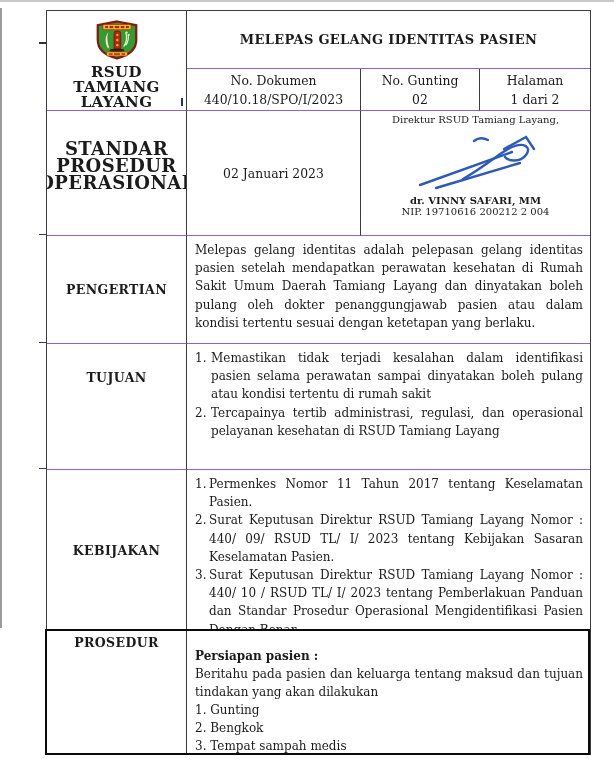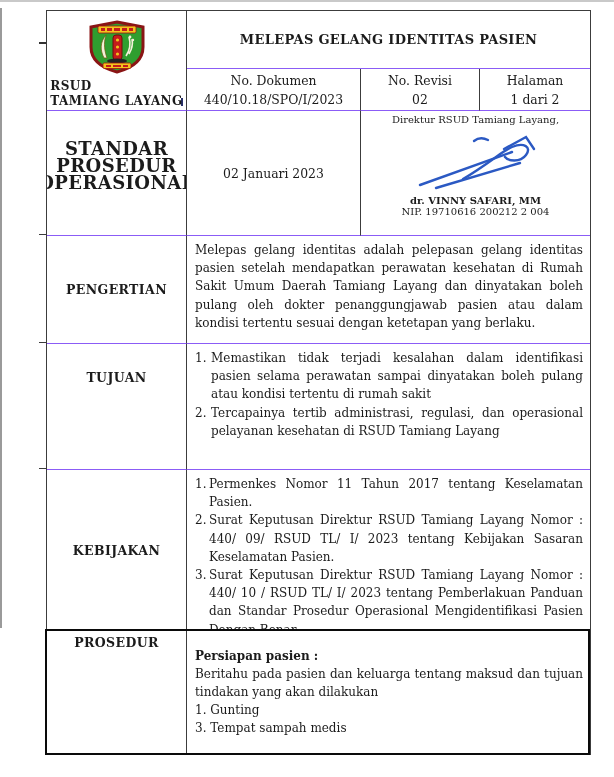--- a/index.html
+++ b/index.html
@@ -18,21 +18,21 @@
   .tbl{position:absolute;left:46px;top:10px;width:543px;height:743px;
        display:grid;border:1px solid #3c3c3c;
        grid-template-columns:140px 174px 119px 110px;
        grid-template-rows:58px 42px 125px 108px 126px 161px 123px;}
   .cell{box-sizing:border-box;overflow:hidden;}
   .br{border-right:1px solid #3c3c3c;}
   .bb{border-bottom:1px solid #8b5cf6;}
   .center{display:flex;align-items:center;justify-content:center;text-align:center;}
 
   .logo-cell{grid-column:1;grid-row:1/3;display:flex;flex-direction:column;align-items:center;}
-  .org-name{font-weight:bold;font-size:12px;line-height:15px;letter-spacing:0.4px;margin-top:5px;}
+  .org-name{font-weight:bold;font-size:15px;line-height:15px;letter-spacing:0.4px;text-align:center;margin-top:5px;}
 
   .title-cell{grid-column:2/5;grid-row:1;font-weight:bold;font-size:13px;letter-spacing:0.3px;}
   .hdr2{font-size:12.4px;line-height:19px;flex-direction:column;}
 
   .sop-cell{grid-column:1;grid-row:3;font-weight:bold;font-size:18px;line-height:17px;letter-spacing:0.4px;}
   .sop-inner{margin-top:-16px;}
   .date-cell{grid-column:2;grid-row:3;font-size:12.4px;}
   .sign-cell{grid-column:3/5;grid-row:3;display:flex;flex-direction:column;align-items:center;
              font-size:10px;padding-top:3px;}
   .sign-name{font-weight:bold;margin-top:2px;}
@@ -103,21 +103,21 @@
 TAMIANG LAYANG</div>
   </div>
 
   <div class="cell bb title-cell center">MELEPAS GELANG IDENTITAS PASIEN</div>
 
   <div class="cell br bb hdr2 center">
     <div>No. Dokumen</div>
     <div>440/10.18/SPO/I/2023</div>
   </div>
   <div class="cell br bb hdr2 center">
-    <div>No. Revisi</div>
+    <div>No. Gunting</div>
     <div>02</div>
   </div>
   <div class="cell bb hdr2 center">
     <div>Halaman</div>
     <div>1 dari 2</div>
   </div>
 
   <div class="cell br bb sop-cell center">
     <div class="sop-inner pre">STANDAR
 PROSEDUR
@@ -170,17 +170,18 @@
       <span class="num">3.</span>
       <span class="txt">Surat Keputusan Direktur RSUD Tamiang Layang Nomor : 440/ 10 / RSUD TL/ I/ 2023 tentang Pemberlakuan Panduan dan Standar Prosedur Operasional Mengidentifikasi Pasien Dengan Benar.</span>
     </div>
   </div>
 
   <div class="cell br label-cell lbl-top prosedur-label">PROSEDUR</div>
   <div class="cell body-cell prosedur-body">
     <div class="bold">Persiapan pasien :</div>
     <p>Beritahu pada pasien dan keluarga tentang maksud dan tujuan tindakan yang akan dilakukan</p>
     <div class="tools"><span>1.</span> <span>Gunting</span></div>
+    <div class="tools"><span>2.</span> <span>Bengkok</span></div>
     <div class="tools"><span>3.</span> <span>Tempat sampah medis</span></div>
   </div>
 </div>
 
 <div class="prosedur-frame"></div>
 
 </body></html>

